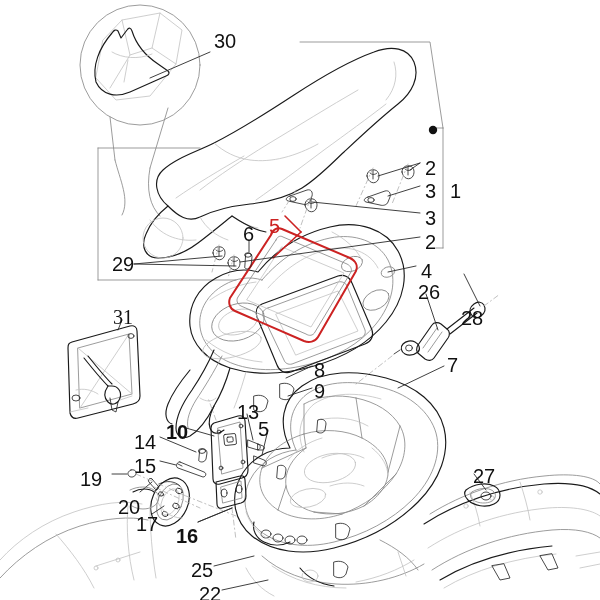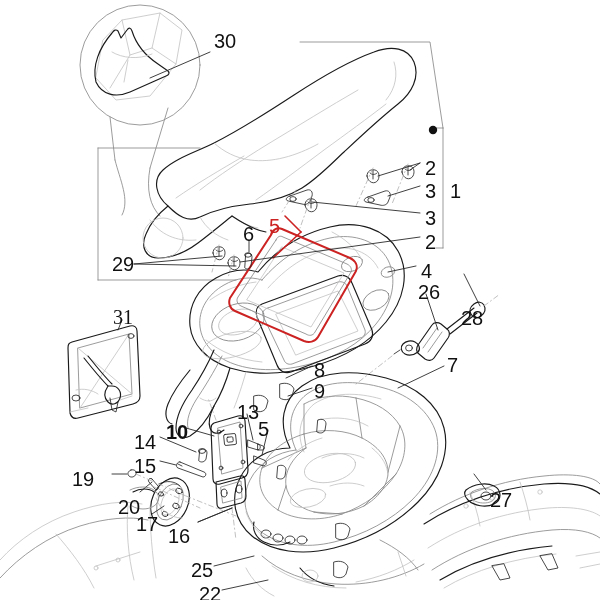--- a/index.html
+++ b/index.html
@@ -522,21 +522,21 @@
   <div class="lbl" style="left:418px;top:282px;">26</div>
   <div class="lbl" style="left:113px;top:307px;font-family:Liberation Serif, serif;">31</div>
   <div class="lbl" style="left:447px;top:355px;">7</div>
   <div class="lbl" style="left:314px;top:360px;">8</div>
   <div class="lbl" style="left:314px;top:381px;">9</div>
   <div class="lbl" style="left:237px;top:402px;">13</div>
   <div class="lbl" style="left:258px;top:419px;">5</div>
   <div class="lbl" style="left:166px;top:422px;font-weight:bold;">10</div>
   <div class="lbl" style="left:134px;top:432px;">14</div>
   <div class="lbl" style="left:134px;top:456px;">15</div>
-  <div class="lbl" style="left:72px;top:469px;">19</div>
-  <div class="lbl" style="left:490px;top:466px;margin-top:24px;">27</div>
+  <div class="lbl" style="left:80px;top:469px;">19</div>
+  <div class="lbl" style="left:473px;top:466px;">27</div>
   <div class="lbl" style="left:118px;top:497px;">20</div>
   <div class="lbl" style="left:136px;top:514px;">17</div>
-  <div class="lbl" style="left:168px;top:526px;">16</div>
+  <div class="lbl" style="left:176px;top:526px;font-weight:bold;">16</div>
   <div class="lbl" style="left:191px;top:560px;">25</div>
   <div class="lbl" style="left:199px;top:584px;">22</div>
 
 </div>
 
 </body></html>

